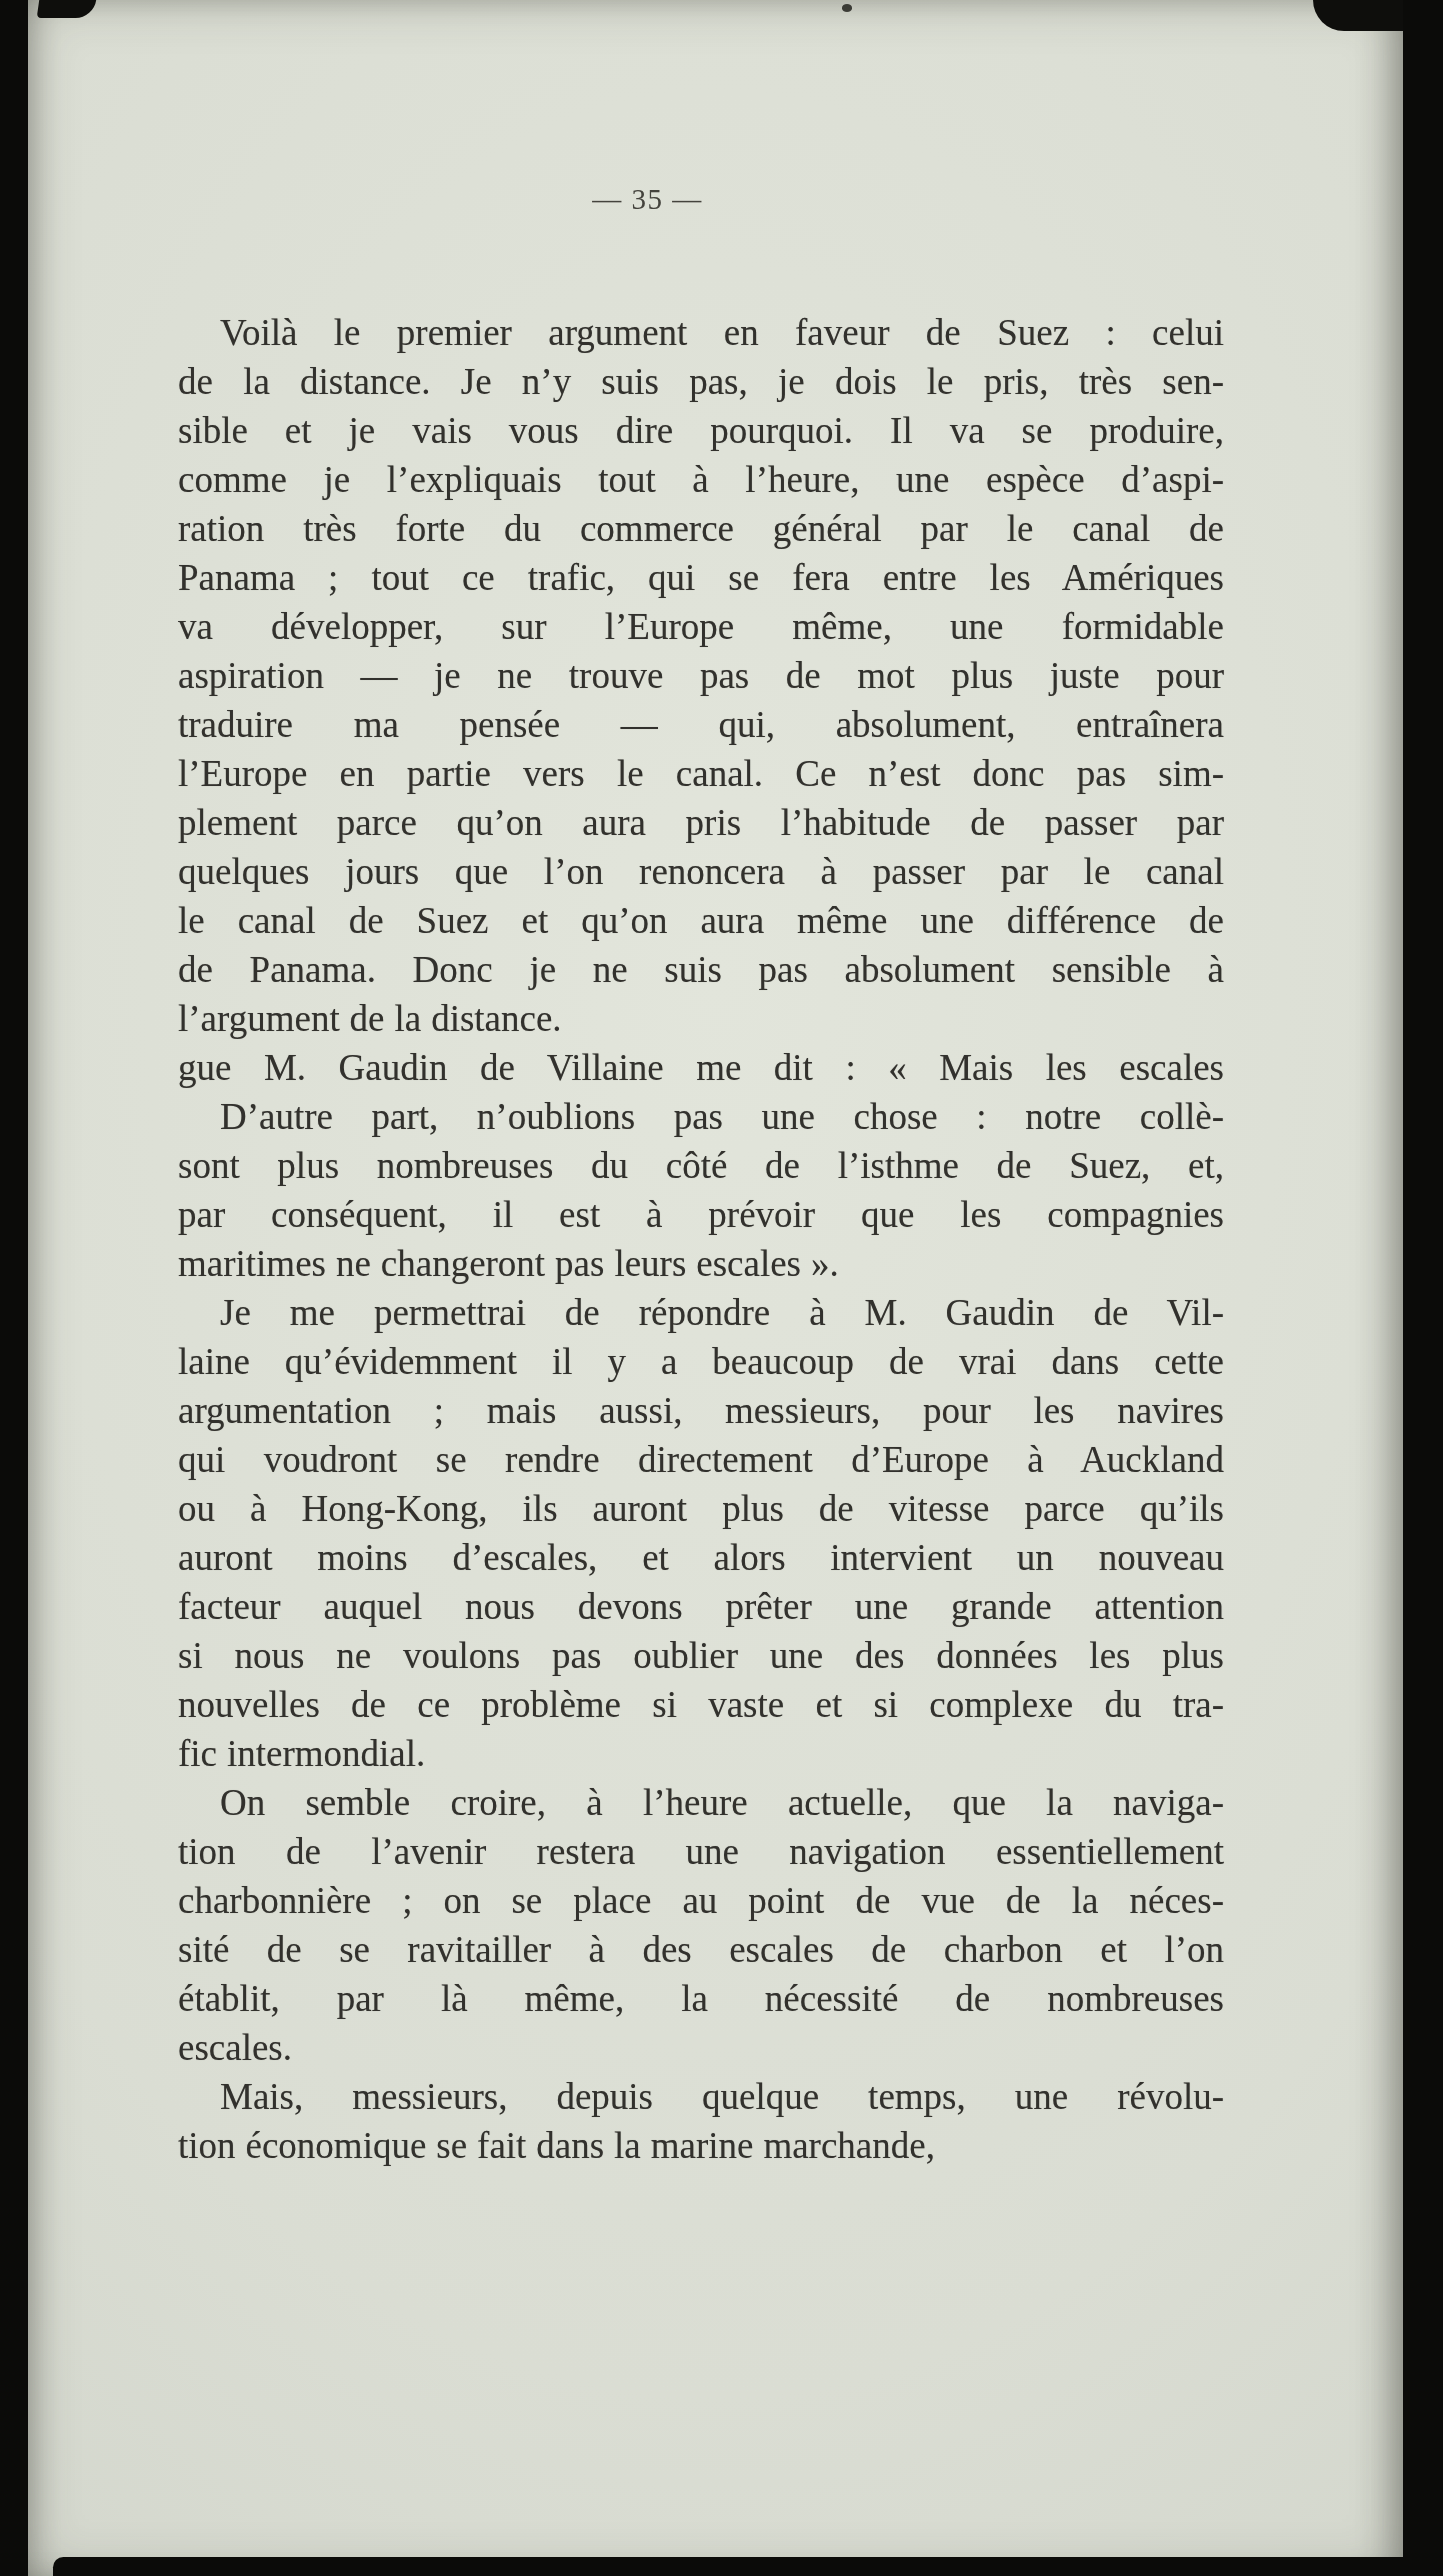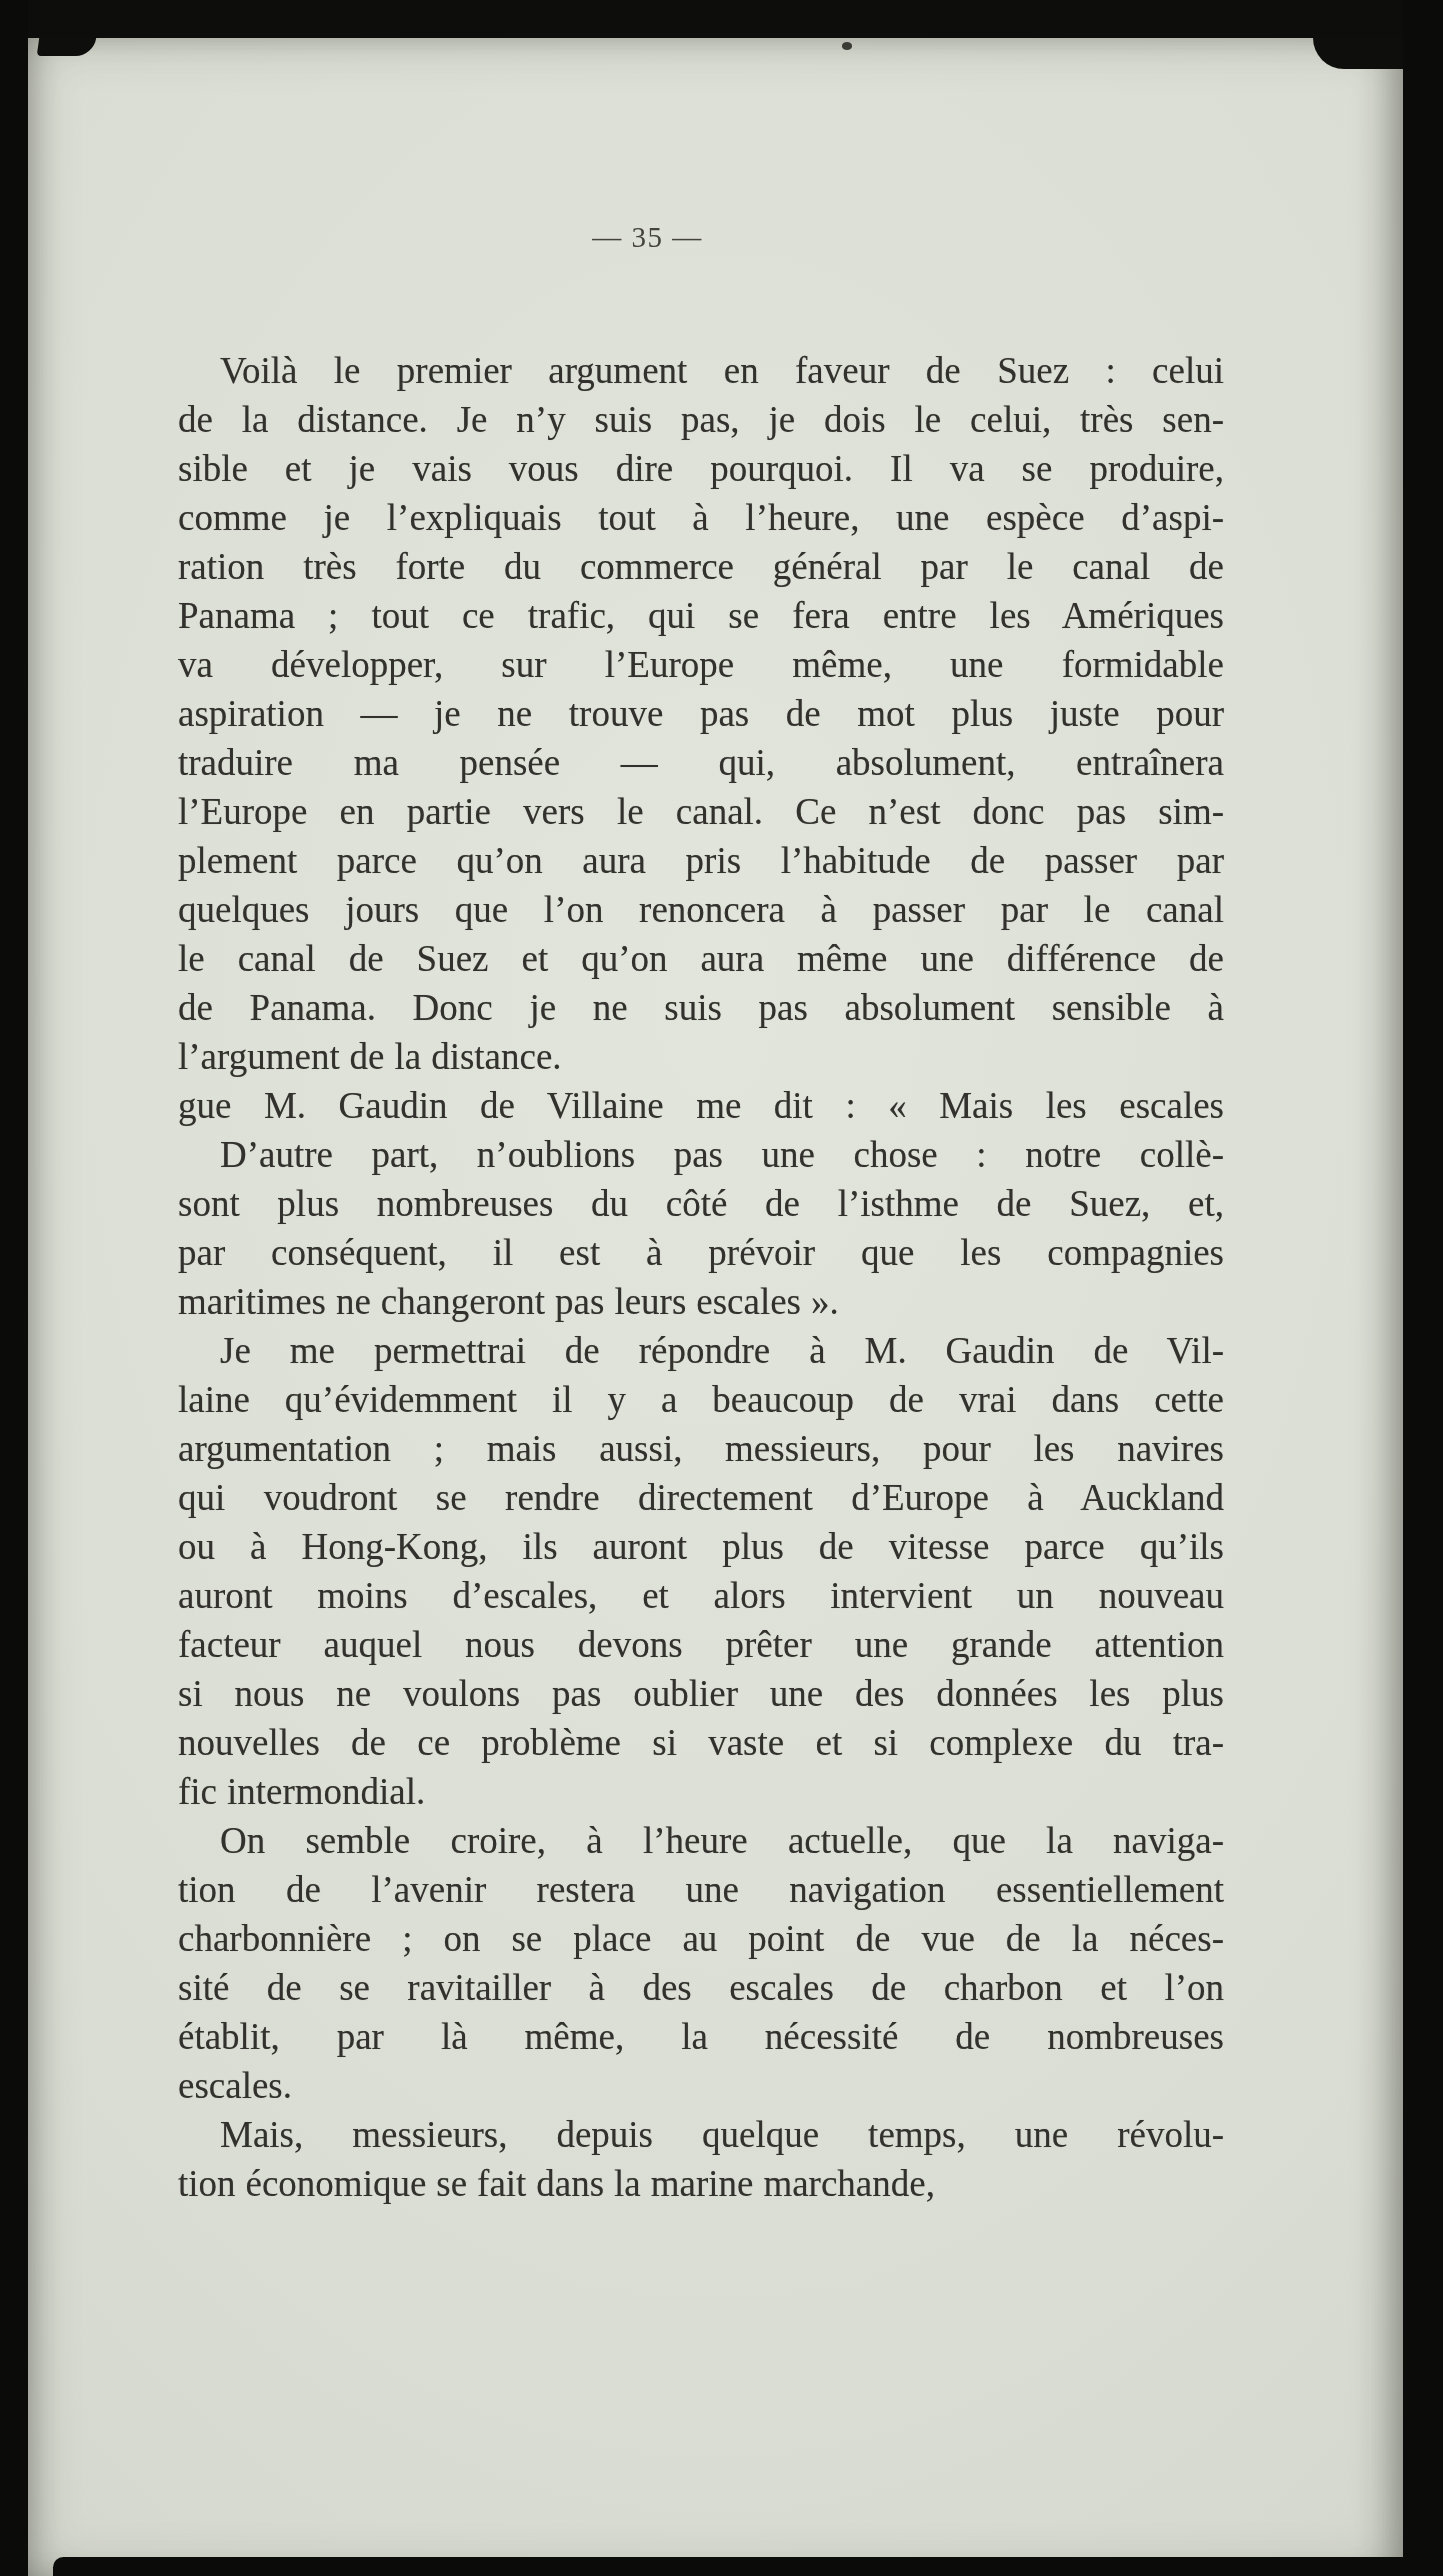--- a/index.html
+++ b/index.html
@@ -6,21 +6,20 @@
   body {
     width: 1443px; height: 2576px;
     position: relative; overflow: hidden;
     background: #0d0d0b;
     font-family: "Liberation Serif", "DejaVu Serif", serif;
   }
   .paper {
     position: absolute; left: 28px; top: 0; right: 40px; bottom: 0;
     background: radial-gradient(120% 100% at 50% 38%, #e2e5db 0%, #daddd3 55%, #ccd0c6 100%);
     box-shadow: inset 0 0 51px rgba(60,60,50,0.28), inset -25px 0 37px -17.6px rgba(40,40,35,0.38), inset 19px 0 29px -16px rgba(40,40,35,0.30);
-    margin-top: 38px;
   }
   .corner { position: absolute; background: #0e0e0c; }
   .corner.tl { left: 10.3px; top: 0; width: 57px; height: 17.6px; border-radius: 0 0 19px 4.4px; transform: skewX(-8deg); }
   .corner.tr { right: 0; top: 0; width: 90px; height: 31px; border-radius: 0 0 0 32px; }
   .speck { position: absolute; left: 814px; top: 4.4px; width: 10.3px; height: 7.3px; border-radius: 50%; background: #23231f; opacity: .85; }
   .bottom-bar { position: absolute; left: 25px; right: 0; bottom: 0; height: 19px; background: #0b0b09; border-radius: 10.3px 0 0 0; }
 
   .page-number {
     position: absolute; left: 0; right: 0; top: 183px;
     text-align: center;
@@ -47,21 +46,21 @@
 <body>
 
 <div class="paper">
   <div class="corner tl"></div>
   <div class="corner tr"></div>
   <div class="speck"></div>
   <div class="page-number">— 35 —</div>
   <div class="text-block">
       <div class="paragraph">
         <div class="line first">Voilà le premier argument en faveur de Suez : celui</div>
-        <div class="line">de la distance. Je n’y suis pas, je dois le celui, très sen-</div>
+        <div class="line">de la distance. Je n’y suis pas, je dois le pris, très sen-</div>
         <div class="line">sible et je vais vous dire pourquoi. Il va se produire,</div>
         <div class="line">comme je l’expliquais tout à l’heure, une espèce d’aspi-</div>
         <div class="line">ration très forte du commerce général par le canal de</div>
         <div class="line">Panama ; tout ce trafic, qui se fera entre les Amériques</div>
         <div class="line">va développer, sur l’Europe même, une formidable</div>
         <div class="line">aspiration — je ne trouve pas de mot plus juste pour</div>
         <div class="line">traduire ma pensée — qui, absolument, entraînera</div>
         <div class="line">l’Europe en partie vers le canal. Ce n’est donc pas sim-</div>
         <div class="line">plement parce qu’on aura pris l’habitude de passer par</div>
         <div class="line">quelques jours que l’on renoncera à passer par le canal</div>

